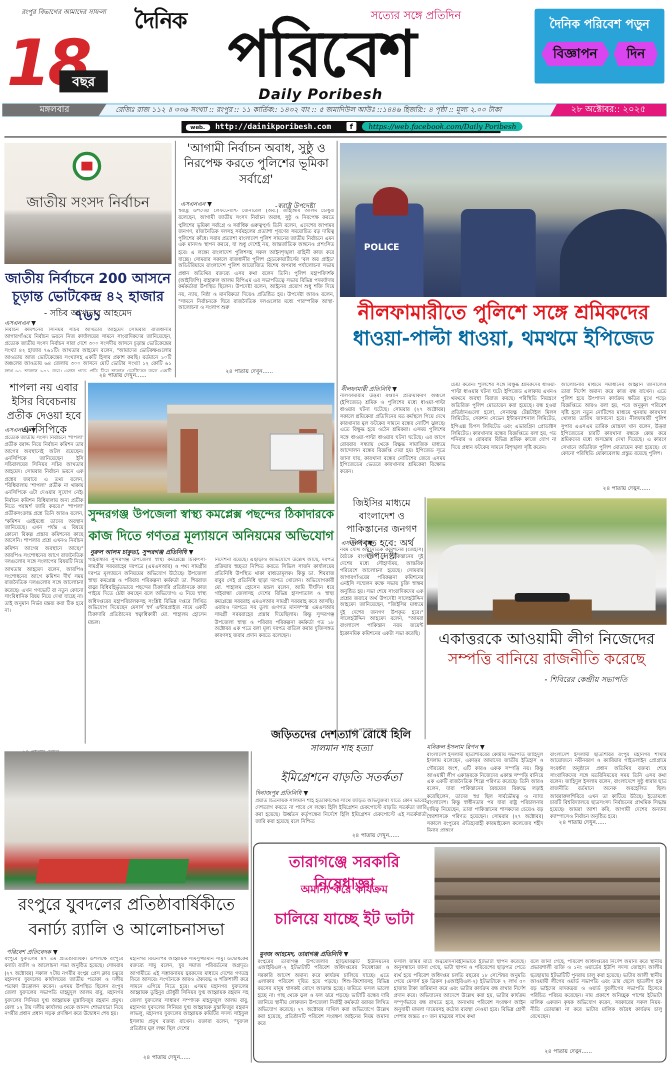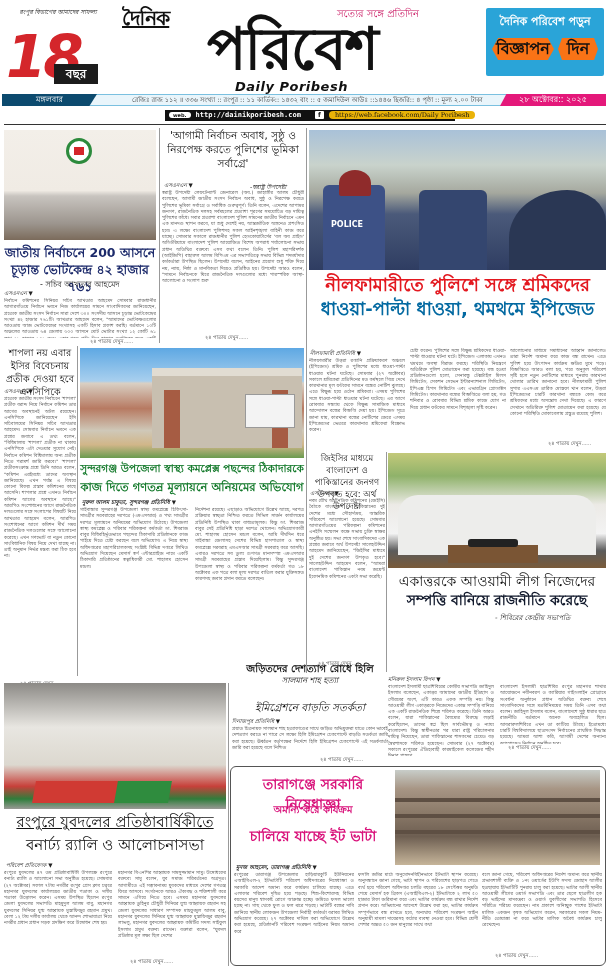--- a/index.html
+++ b/index.html
@@ -4,32 +4,32 @@
 <style>
   * { box-sizing: border-box; margin: 0; padding: 0; }
   html, body { width: 610px; height: 970px; overflow: hidden; background: #ffffff; }
   body { font-family: "DejaVu Sans", "Liberation Sans", sans-serif; color: #111; position: relative; }
   .abs { position: absolute; }
 
   
   .anniv-tag { left: 18px; top: 8px; width: 80px; font-size: 6px; line-height: 7px; text-align: center; color: #222; font-style: italic; }
   .anniv-num { left: 6px; top: 28px; font-size: 58px; line-height: 58px; font-weight: bold; color: #d4262b; font-style: italic; letter-spacing: -3px; }
   .anniv-year { left: 54px; top: 64px; width: 44px; height: 20px; background: #1c1c1c; color: #fff; font-size: 12px; font-weight: bold; text-align: center; line-height: 20px; }
-  .logo-small { left: 112px; top: 6px; font-size: 22px; font-weight: bold; color: #111; letter-spacing: -1px; text-decoration: underline; }
+  .logo-small { left: 112px; top: 6px; font-size: 22px; font-weight: bold; color: #111; letter-spacing: -1px; }
   .logo-main { left: 112px; top: 10px; width: 360px; height: 78px; font-size: 58px; line-height: 78px; font-weight: 700; color: #111; letter-spacing: -2px; text-align: center; font-family: "DejaVu Serif", serif; }
   .tagline { left: 337px; top: 6px; font-size: 10px; color: #c8125e; }
   .logo-en { left: 235px; top: 79px; font-size: 13px; font-weight: bold; font-style: italic; color: #111; letter-spacing: 0.5px; }
   .ad-box { left: 486px; top: 8px; width: 118px; height: 68px; background: #2aa4d8; border-radius: 2px; }
   .ad-title { left: 0; top: 5px; width: 118px; text-align: center; color: #fff; font-size: 11px; font-weight: bold; }
-  .ad-btn { top: 30px; height: 22px; background: #f97316; color: #111; font-size: 16px; font-weight: bold; text-align: center; line-height: 22px; clip-path: polygon(10% 0,90% 0,100% 50%,90% 100%,10% 100%,0 50%); }
+  .ad-btn { top: 30px; height: 22px; background: #d946ef; color: #111; font-size: 12px; font-weight: bold; text-align: center; line-height: 22px; clip-path: polygon(10% 0,90% 0,100% 50%,90% 100%,10% 100%,0 50%); }
 
   
   .strip { left: 2px; top: 94px; width: 604px; height: 12px; background: #e9f5fb; border: 1px solid #7ac0e0; }
-  .strip-day { left: 2px; top: 94px; width: 95px; height: 12px; background: #0c4a6e; color: #fff; font-size: 8px; line-height: 12px; text-align: center; clip-path: polygon(0 0,100% 0,92% 100%,0 100%); }
-  .strip-info { left: 105px; top: 95px; width: 390px; font-size: 6.5px; line-height: 10px; color: #333; white-space: nowrap; overflow: hidden; margin-left: 27px; }
+  .strip-day { left: 2px; top: 94px; width: 95px; height: 12px; background: #737373; color: #fff; font-size: 8px; line-height: 12px; text-align: center; clip-path: polygon(0 0,100% 0,92% 100%,0 100%); }
+  .strip-info { left: 105px; top: 95px; width: 390px; font-size: 6.5px; line-height: 10px; color: #333; font-style: italic; white-space: nowrap; overflow: hidden; }
   .strip-date { left: 500px; top: 94px; width: 106px; height: 12px; background: #e4187a; color: #fff; font-size: 8px; line-height: 12px; text-align: center; clip-path: polygon(6% 0,100% 0,100% 100%,0 100%); }
 
   .web-strip { left: 165px; top: 110px; width: 290px; height: 11px; background: #111; }
   .web-tag { color: #fff; font-size: 6.5px; line-height: 11px; white-space: nowrap; }
   .web-pill { background: #fff; color: #111; font-weight: bold; padding: 0 4px; border-radius: 5px; }
   .rule { left: 4px; top: 124px; width: 602px; height: 1px; background: #333; }
 
   
   .img { background: #b9b9b9; overflow: hidden; }
   .hl { text-align: center; font-weight: bold; }
@@ -70,29 +70,30 @@
 <div class="abs strip-info">রেজিঃ রাজ ১১২ ॥ ৩৩৬ সংখ্যা :: রংপুর :: ১১ কার্তিক:: ১৪৩২ বাং :: ৫ জমাদিউল আউঃ ::১৪৪৬ হিজরি:: ৪ পৃষ্ঠা :: মূল্য ২.০০ টাকা</div>
 <div class="abs strip-date">২৮ অক্টোবর:: ২০২৫</div>
 
 <div class="abs web-strip">
   <div class="abs web-tag" style="left:4px;top:0;">
     <span class="web-pill" style="font-size:5px;">web.</span>
     <span style="font-weight:bold;font-family:'DejaVu Sans Mono',monospace;font-size:7px;margin-left:3px;">http://dainikporibesh.com</span>
   </div>
   <div class="abs web-tag" style="left:150px;top:0;">
     <span class="web-pill" style="border-radius:1px;padding:0 3px;">f</span>
-    <span style="font-family:'DejaVu Serif',serif;margin-left:3px;background:#eab308;color:#111;padding:0 6px;border-radius:5px;">https://web.facebook.com/Daily Poribesh</span>
+    <span style="font-style:italic;font-family:'DejaVu Serif',serif;margin-left:3px;background:#14b8a6;color:#111;padding:0 6px;border-radius:5px;">https://web.facebook.com/Daily Poribesh</span>
   </div>
 </div>
 <div class="abs rule"></div>
 
 <div class="abs img img-election" style="left:4px;top:130px;width:152px;height:110px;">
   <div class="abs" style="left:62px;top:8px;width:26px;height:26px;border-radius:50%;border:3px solid #2c8a3c;background:#fff;">
     <div style="width:10px;height:8px;background:#d4262b;margin:6px auto 0;"></div>
   </div>
+  <div class="abs" style="left:0;top:44px;width:152px;text-align:center;font-size:13px;color:#333;">জাতীয় সংসদ নির্বাচন</div>
 </div>
 <div class="abs hl" style="left:4px;top:244px;width:152px;font-size:12.5px;line-height:17px;color:#1c2a6b;">জাতীয় নির্বাচনে 200 আসনে</div>
 <div class="abs hl" style="left:4px;top:261px;width:152px;font-size:12.5px;line-height:17px;color:#1c2a6b;">চূড়ান্ত ভোটকেন্দ্র ৪২ হাজার ৭৬১</div>
 <div class="abs" style="left:40px;top:278px;font-size:8px;color:#222;">- সচিব আখতার আহমেদ</div>
 <div class="abs byline" style="left:4px;top:290px;">এসএনএন ▼</div>
 <div class="abs body-txt" style="left:4px;top:298px;width:152px;height:40px;">নির্বাচন কমিশনের সিনিয়র সচিব আখতার আহমেদ সোমবার রাজধানীর আগারগাঁওয়ে নির্বাচন ভবনে নিজ কার্যালয়ের সামনে সাংবাদিকদের জানিয়েছেন, প্রত্যেক জাতীয় সংসদ নির্বাচন সারা দেশে ৩০০ সংসদীয় আসনে চূড়ান্ত ভোটকেন্দ্রের সংখ্যা ৪২ হাজার ৭৬১টি। আখতার আহমেদ বলেন, "আমাদের ভোটকক্ষগুলোর আওতায় আজ ভোটকেন্দ্রের সংখ্যাসহ একটি হিসাব প্রকাশ করছি। বর্তমানে ১০টি অঞ্চলের আওতায় ৬৪ জেলায় ৩০০ আসনে মোট ভোটার সংখ্যা ১২ কোটি ৬১ লাখ ৬১ হাজার ৯০১ জন। এবার গড়ে প্রতি তিন হাজার ভোটারের জন্য একটি ভোটকেন্দ্র করার চিন্তিতে</div>
 <div class="abs cont" style="left:90px;top:338px;">২৪ পাতায় দেখুন......</div>
 
 <div class="abs hl" style="left:162px;top:128px;width:142px;font-size:10.5px;line-height:14px;color:#111;font-weight:normal;">'আগামী নির্বাচন অবাধ, সুষ্ঠু ও নিরপেক্ষ করতে পুলিশের ভূমিকা সর্বাগ্রে'</div>
 <div class="abs" style="left:250px;top:182px;font-size:6px;font-style:italic;">-স্বরাষ্ট্র উপদেষ্টা</div>
@@ -137,32 +138,32 @@
 <div class="abs byline" style="left:310px;top:490px;">এসএনএন ▼</div>
 <div class="abs body-txt" style="left:309px;top:498px;width:76px;height:162px;">নবম যৌথ অর্থনৈতিক কমিশনের (জেইসি) বৈঠকে বাংলাদেশ ও পাকিস্তানের দুই দেশের মধ্যে সৌহার্দ্যময়, আন্তরিক পরিবেশে আলোচনা হয়েছে। সোমবার আগারগাঁওয়ের পরিকল্পনা কমিশনের এনইসি সম্মেলন কক্ষে সভায় চুক্তি স্বাক্ষর অনুষ্ঠিত হয়। সভা শেষে সাংবাদিকদের এক প্রশ্নের জবাবে অর্থ উপদেষ্টা সালেহউদ্দিন আহমেদ জানিয়েছেন, "জিইসির মাধ্যমে দুই দেশের জনগণ উপকৃত হবে।" সালেহউদ্দিন আহমেদ বলেন, "আমরা বাংলাদেশ পাকিস্তান নবম জয়েন্ট ইকোনমিক কমিশনের একটা সভা করেছি।</div>
 <div class="abs cont" style="left:318px;top:660px;">২৪ পাতায় দেখুন......</div>
 
 <div class="abs img img-press" style="left:388px;top:453px;width:218px;height:115px;">
   <div class="abs" style="left:10px;top:42px;width:198px;height:60px;background:#ededeb;border-radius:20px 20px 0 0;"></div>
   <div class="abs" style="left:60px;top:92px;width:90px;height:18px;background:#7a5534;"></div>
   <div class="abs" style="left:80px;top:86px;width:50px;height:8px;background:#222;border-radius:3px;"></div>
 </div>
 <div class="abs hl" style="left:388px;top:572px;width:218px;font-size:14px;line-height:19px;color:#111;font-weight:normal;">একাত্তরকে আওয়ামী লীগ নিজেদের</div>
-<div class="abs hl" style="left:388px;top:591px;width:218px;font-size:14px;line-height:19px;color:#0f172a;font-weight:bold;">সম্পত্তি বানিয়ে রাজনীতি করেছে</div>
+<div class="abs hl" style="left:388px;top:591px;width:218px;font-size:14px;line-height:19px;color:#b91c1c;font-weight:normal;">সম্পত্তি বানিয়ে রাজনীতি করেছে</div>
 <div class="abs" style="left:495px;top:612px;font-size:7px;font-style:italic;color:#222;">- শিবিরের কেন্দ্রীয় সভাপতি</div>
 <div class="abs byline" style="left:388px;top:676px;">মনিরুল ইসলাম রিপন ▼</div>
 <div class="abs body-txt" style="left:388px;top:684px;width:106px;height:72px;">বাংলাদেশ ইসলামী ছাত্রশিবিরের কেন্দ্রীয় সভাপতি জাহিদুল ইসলাম বলেছেন, একাত্তর আমাদের জাতীয় ইতিহাস ও গৌরবের অংশ, এটি কারও একক সম্পত্তি নয়। কিন্তু আওয়ামী লীগ একাত্তরকে নিজেদের একান্ত সম্পত্তি বানিয়ে এক একটি রাজনৈতিক শিল্পে পরিণত করেছে। তিনি আরও বলেন, যারা পাকিস্তানের বৈষম্যের বিরুদ্ধে লড়াই করেছিলেন, তাদের স্বপ্ন ছিল সার্বভৌমত্ব ও ন্যায্য বাংলাদেশ। কিন্তু স্বাধীনতার পর যারা রাষ্ট্র পরিচালনার দায়িত্ব নিয়েছেন, তারা পাকিস্তানের শাসকদের চেয়েও বড় স্বৈরশাসকে পরিণত হয়েছেন। সোমবার (২৭ অক্টোবর) সকালে রংপুরের ঐতিহ্যবাহী কারমাইকেল কলেজের শহীদ মিনার প্রাঙ্গণে</div>
 <div class="abs body-txt" style="left:500px;top:684px;width:106px;height:60px;">বাংলাদেশ ইসলামী ছাত্রশিবির রংপুর মহানগর শাখার আয়োজনে নবীনবরণ ও ক্যারিয়ার গাইডলাইন প্রোগ্রামে সংবর্ধনা অনুষ্ঠানে প্রধান অতিথির বক্তব্য শেষে সাংবাদিকদের সঙ্গে মতবিনিময়ের সময় তিনি এসব কথা বলেন। জাহিদুল ইসলাম বলেন, বাংলাদেশে সুষ্ঠু ধারার ছাত্র রাজনীতি বর্তমানে অনেক অবহেলিত ছিল। আবরারুলশিবিরে এখন তা কাটিয়ে উঠছে। ইতোমধ্যে চারটি বিশ্ববিদ্যালয়ে ছাত্রসংসদ নির্বাচনের প্রাথমিক সিদ্ধান্ত হয়েছে। আমরা আশা করি, আগামী দেশের অন্যান্য ক্যাম্পাসেও নির্বাচন অনুষ্ঠিত হবে।</div>
 <div class="abs cont" style="left:508px;top:744px;">২৪ পাতায় দেখুন......</div>
 
 <div class="abs img img-rally" style="left:4px;top:683px;width:222px;height:126px;">
   <div class="abs" style="left:30px;top:98px;width:84px;height:22px;background:#d03a33;transform:skewX(-10deg);"></div>
   <div class="abs" style="left:112px;top:98px;width:54px;height:22px;background:#2f8c3e;transform:skewX(-10deg);"></div>
 </div>
-<div class="abs hl" style="left:4px;top:812px;width:222px;font-size:15px;line-height:21px;color:#111;font-weight:normal;text-decoration:underline;">রংপুরে যুবদলের প্রতিষ্ঠাবার্ষিকীতে</div>
+<div class="abs hl" style="left:4px;top:812px;width:222px;font-size:15px;line-height:21px;color:#111;font-weight:normal;">রংপুরে যুবদলের প্রতিষ্ঠাবার্ষিকীতে</div>
 <div class="abs hl" style="left:4px;top:835px;width:222px;font-size:15px;line-height:21px;color:#111;font-weight:normal;">বনার্ঢ্য র‍্যালি ও আলোচনাসভা</div>
 <div class="abs byline" style="left:6px;top:862px;">পরিবেশ প্রতিবেদক ▼</div>
 <div class="abs body-txt" style="left:4px;top:870px;width:108px;height:96px;">রংপুরে যুবদলের ৪৭ তম প্রতিষ্ঠাবার্ষিকী উপলক্ষে রংপুরে বনার্ঢ্য র‍্যালি ও আলোচনা সভা অনুষ্ঠিত হয়েছে। সোমবার (২৭ অক্টোবর) সকাল ৭টায় নগরীর রংপুর প্রেস ক্লাব চত্বরে মহানগর যুবদলের কার্যালয়ের জাতীয় পতাকা ও দলীয় পতাকা উত্তোলন করেন। এসময় উপস্থিত ছিলেন রংপুর জেলা যুবদলের সভাপতি মাহমুদুল আলম বাবু, মহানগর যুবদলের সিনিয়র যুগ্ম আহ্বায়ক মুস্তাফিজুর রহমান প্রমুখ। বেলা ১২ টায় দলীয় কার্যালয় থেকে আনন্দ শোভাযাত্রা নিয়ে নগরীর প্রধান প্রধান সড়ক প্রদক্ষিণ করে উদ্বোধন শেষ হয়।</div>
 <div class="abs body-txt" style="left:118px;top:870px;width:108px;height:86px;">মহানগর বিএনপির আহ্বায়ক সামসুজ্জামান সামু। উদ্বোধকের বক্তব্যে সামু বলেন, যুব সমাজ পরিবর্তনের অগ্রদূত। আগামীতে এই সম্ভাবনাময় যুবকদের মাধ্যমে দেশের গণতন্ত্র ফিরে আসবে। সংগঠনকে আরও ঐক্যবদ্ধ ও শক্তিশালী করে সামনে এগিয়ে নিতে হবে। এসময় মহানগর যুবদলের আহ্বায়ক তুহিনুর চৌধুরী সিনিয়র যুগ্ম আহ্বায়ক রহমান সহ জেলা যুবদলের সাধারণ সম্পাদক মাহফুজুল আলম বাবু, মহানগর যুবদলের সিনিয়র যুগ্ম আহ্বায়ক মুস্তাফিজুর রহমান লাভলু, মহানগর যুবদলের আহ্বায়ক কমিটির সদস্য সাইফুল ইসলাম প্রমুখ বক্তব্য রাখেন। বক্তারা বলেন, "যুবদল প্রতিষ্ঠার মূল লক্ষ্য ছিল দেশের</div>
 <div class="abs cont" style="left:130px;top:958px;">২৪ পাতায় দেখুন......</div>
 
 <div class="abs hl" style="left:230px;top:674px;width:160px;font-size:8px;font-style:italic;font-weight:normal;color:#111;">সালমান শাহ হত্যা</div>
 <div class="abs hl" style="left:230px;top:662px;width:160px;font-size:10px;line-height:14px;font-weight:bold;color:#111;">জড়িতদের দেশত্যাগ রোধে হিলি</div>
 <div class="abs hl" style="left:230px;top:700px;width:160px;font-size:10.5px;line-height:14px;font-weight:normal;color:#111;font-style:italic;">ইমিগ্রেশনে বাড়তি সতর্কতা</div>
 <div class="abs byline" style="left:232px;top:718px;">দিনাজপুর প্রতিনিধি ▼</div>

